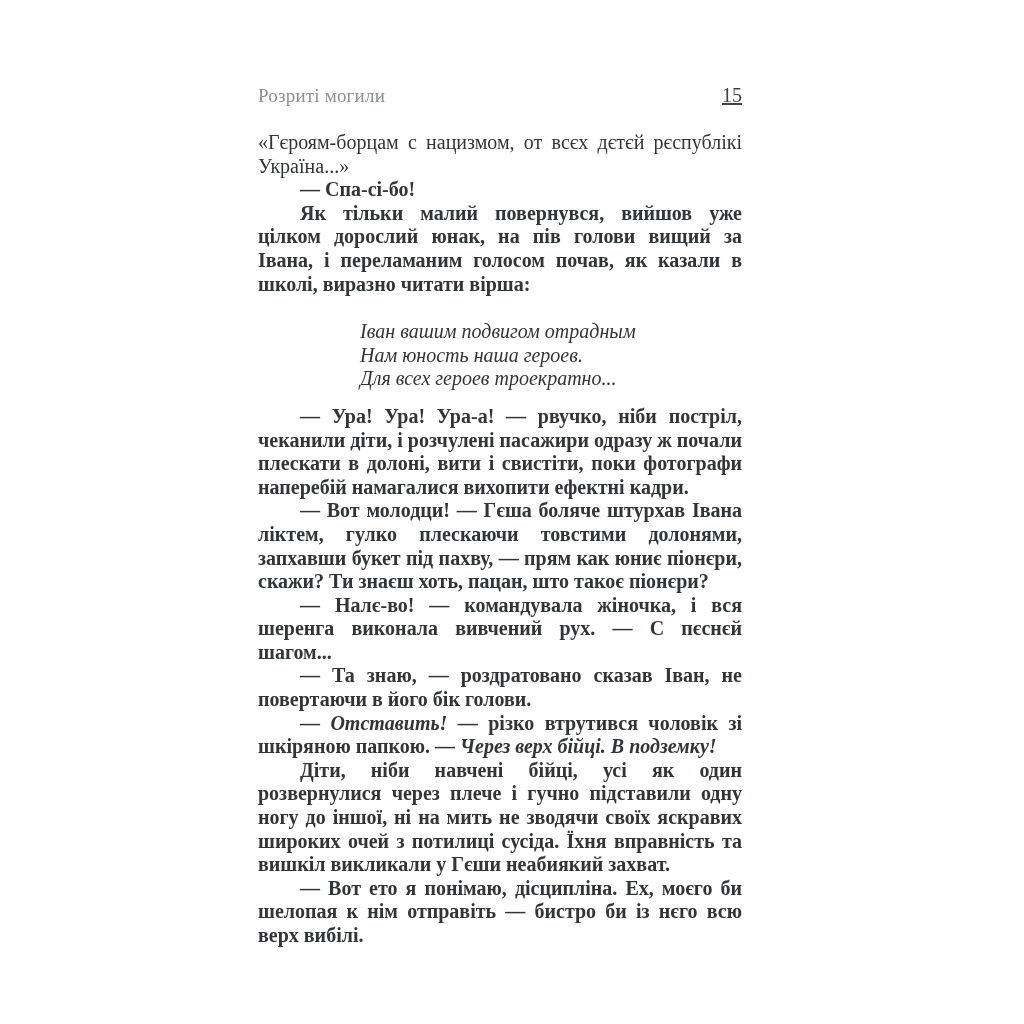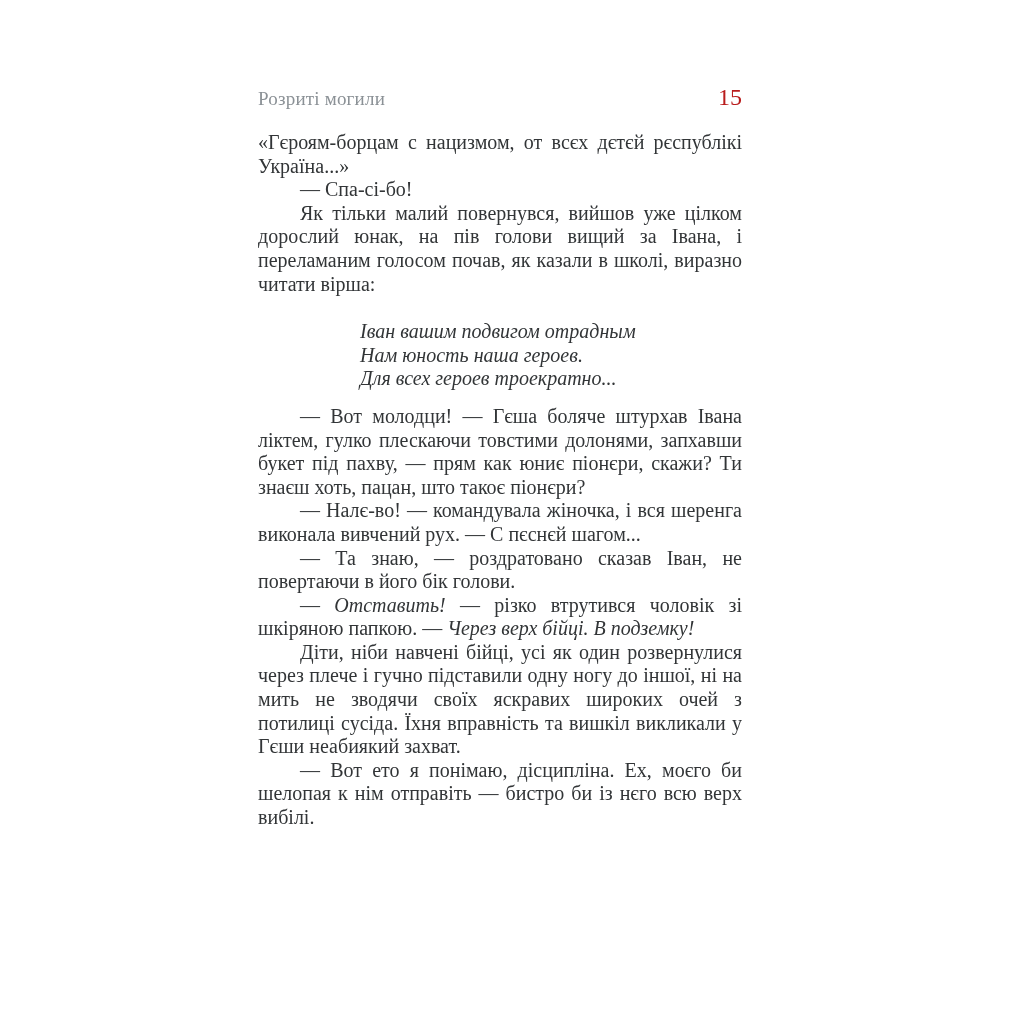--- a/index.html
+++ b/index.html
@@ -27,39 +27,41 @@
     display: flex;
     justify-content: space-between;
     align-items: baseline;
   }
   .header-title {
     color: #8b9196;
     font-size: 19px;
     letter-spacing: 0.2px;
   }
   .page-number {
-    color: #b91c1c;
-    font-size: 24px;
+    color: #404040;
+    font-size: 20px;
+    text-decoration: underline;
   }
   .body-text {
     position: absolute;
     left: 258px;
     top: 131px;
     width: 484px;
     color: #323537;
     font-size: 20px;
     line-height: 23.6px;
     text-align: justify;
   }
   .para {
     margin: 0;
     padding: 0;
   }
   .para.indent {
     text-indent: 42px;
+    font-weight: bold;
   }
   .verse {
     margin: 24px 0 14px 102px;
     font-style: italic;
     text-align: left;
   }
   .verse-line {
     white-space: nowrap;
   }
   .seg-italic {
@@ -76,20 +78,21 @@
   </div>
   <div class="body-text" id="body-text">
       <p class="para"><span class="seg-normal">«Гєроям-борцам с нацизмом, от всєх дєтєй рєспублікі Україна...»</span></p>
       <p class="para indent"><span class="seg-normal">— Спа-сі-бо!</span></p>
       <p class="para indent"><span class="seg-normal">Як тільки малий повернувся, вийшов уже цілком дорослий юнак, на пів голови вищий за Івана, і переламаним голосом почав, як казали в школі, виразно читати вірша:</span></p>
       <div class="verse">
         <div class="verse-line">Іван вашим подвигом отрадным</div>
         <div class="verse-line">Нам юность наша героев.</div>
         <div class="verse-line">Для всех героев троекратно...</div>
       </div>
+      <p class="para indent"><span class="seg-normal">— Ура! Ура! Ура-а! — рвучко, ніби постріл, чеканили діти, і розчулені пасажири одразу ж почали плескати в долоні, вити і свистіти, поки фотографи наперебій намагалися вихопити ефектні кадри.</span></p>
       <p class="para indent"><span class="seg-normal">— Вот молодци! — Гєша боляче штурхав Івана ліктем, гулко плескаючи товстими долонями, запхавши букет під пахву, — прям как юниє піонєри, скажи? Ти знаєш хоть, пацан, што такоє піонєри?</span></p>
       <p class="para indent"><span class="seg-normal">— Налє-во! — командувала жіночка, і вся шеренга виконала вивчений рух. — С пєснєй шагом...</span></p>
       <p class="para indent"><span class="seg-normal">— Та знаю, — роздратовано сказав Іван, не повертаючи в його бік голови.</span></p>
       <p class="para indent"><span class="seg-normal">— </span><span class="seg-italic">Отставить!</span><span class="seg-normal"> — різко втрутився чоловік зі шкіряною папкою. — </span><span class="seg-italic">Через верх бійці. В подземку!</span></p>
       <p class="para indent"><span class="seg-normal">Діти, ніби навчені бійці, усі як один розвернулися через плече і гучно підставили одну ногу до іншої, ні на мить не зводячи своїх яскравих широких очей з потилиці сусіда. Їхня вправність та вишкіл викликали у Гєши неабиякий захват.</span></p>
       <p class="para indent"><span class="seg-normal">— Вот ето я понімаю, дісципліна. Ех, моєго би шелопая к нім отправіть — бистро би із нєго всю верх вибілі.</span></p>
     </div>
 </div>
 
 </body></html>

